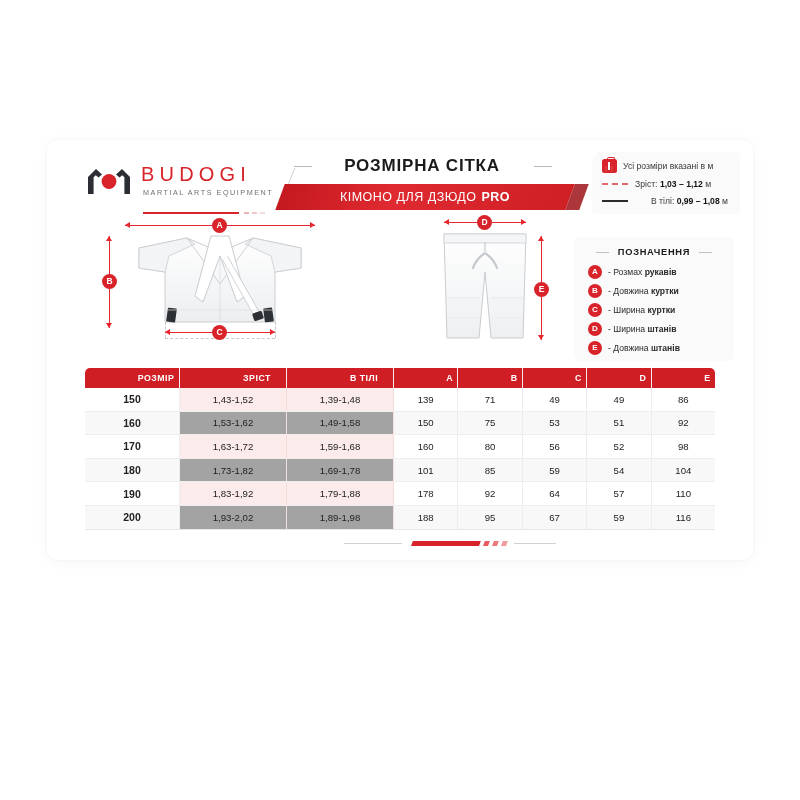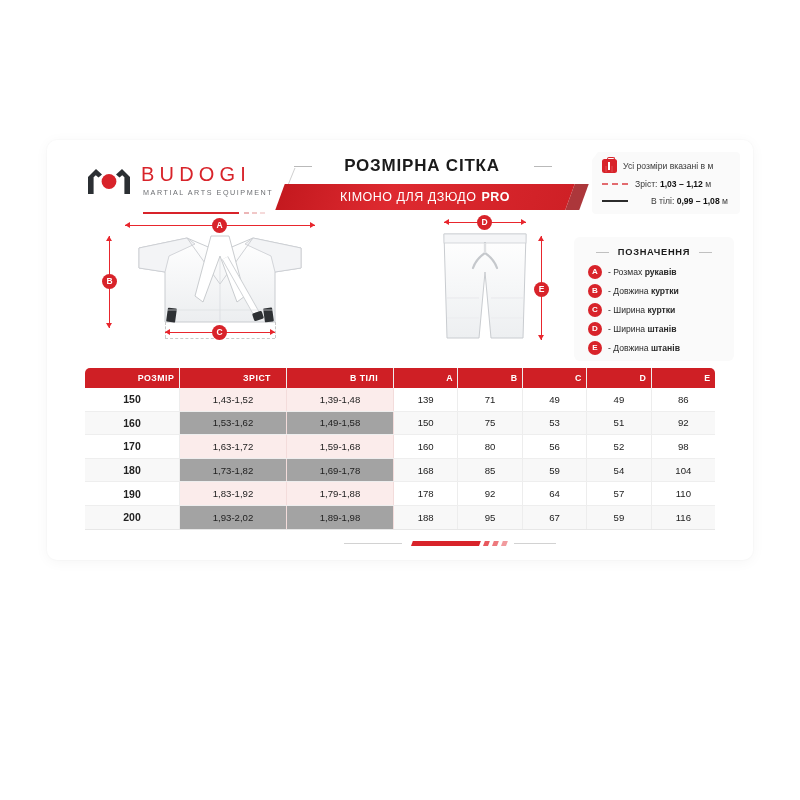--- a/index.html
+++ b/index.html
@@ -380,21 +380,21 @@
           <div class="tcell cn">160</div>
           <div class="tcell cn">80</div>
           <div class="tcell cn">56</div>
           <div class="tcell cn">52</div>
           <div class="tcell cn">98</div>
         </div>
         <div class="trow alt">
           <div class="tcell c0">180</div>
           <div class="tcell c1">1,73-1,82</div>
           <div class="tcell c2">1,69-1,78</div>
-          <div class="tcell cn">168</div>
+          <div class="tcell cn">101</div>
           <div class="tcell cn">85</div>
           <div class="tcell cn">59</div>
           <div class="tcell cn">54</div>
           <div class="tcell cn">104</div>
         </div>
         <div class="trow">
           <div class="tcell c0">190</div>
           <div class="tcell c1">1,83-1,92</div>
           <div class="tcell c2">1,79-1,88</div>
           <div class="tcell cn">178</div>

